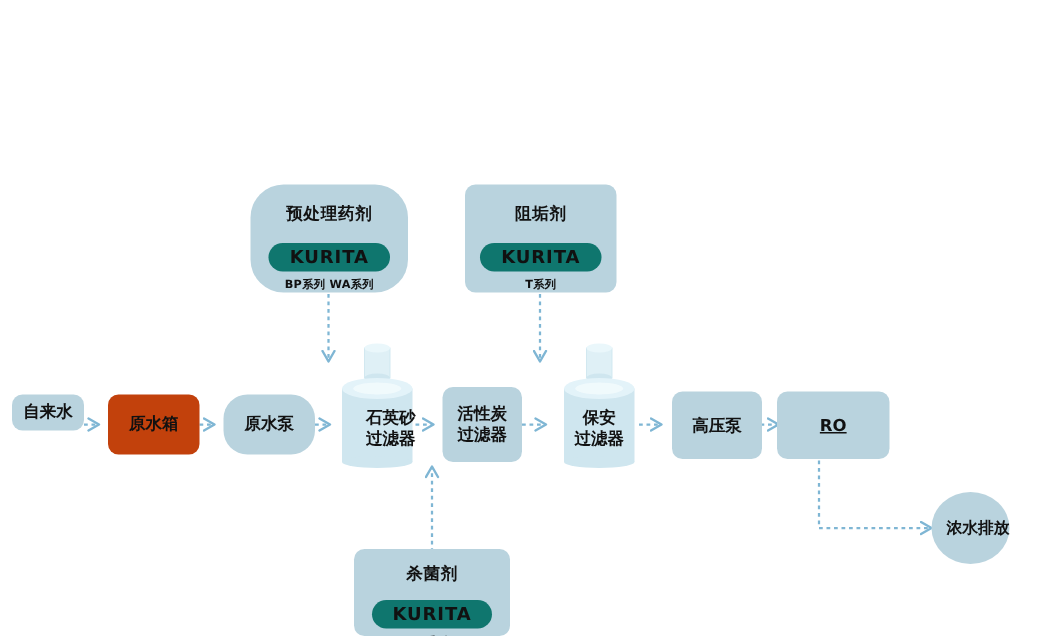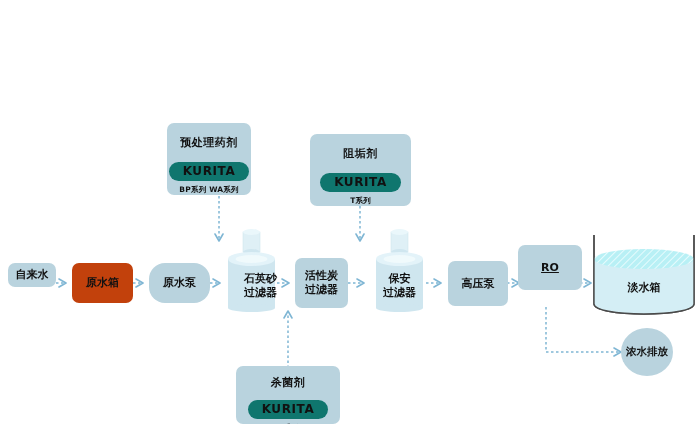--- a/index.html
+++ b/index.html
@@ -108,21 +108,21 @@
     color: #111111;
     z-index: 5;
   }
   
   .circle-node {
     position: absolute;
     border-radius: 50%;
     background: #b9d3de;
     display: flex;
     align-items: center;
-    justify-content: center;
+    justify-content: flex-end;
     font-size: 10.5px;
     font-weight: bold;
     color: #111111;
     z-index: 3;
   }
   svg.wires {
     position: absolute;
     left: 0;
     top: 0;
     width: 698px;
@@ -213,55 +213,36 @@
     <div class="cyl-label" style="top:44px;">
       <div>保安</div>
       <div>过滤器</div>
     </div>
   </div>
 
   <div class="node box" style="left:448px; top:261px; width:60px; height:45px;">
     <span>高压泵</span>
   </div>
 
-  <div class="node box" style="left:518px; top:245px; width:64px; height:45px;text-decoration:underline;">
+  <div class="node box" style="left:518px; top:261px; width:75px; height:45px;text-decoration:underline;">
     <span>RO</span>
   </div>
 
-  <div class="tank" style="left:592px; top:232px; width:104px; height:85px;">
-    <svg width="104" height="85" viewBox="0 0 104 85" xmlns="http://www.w3.org/2000/svg">
-      <defs>
-        <pattern id="hatch" width="5" height="5" patternTransform="rotate(45)" patternUnits="userSpaceOnUse">
-          <rect width="5" height="5" fill="#b8f0f5"></rect>
-          <line x1="0" y1="0" x2="0" y2="5" stroke="#e6fbfd" stroke-width="2"></line>
-        </pattern>
-      </defs>
-
-      <path d="M2,3 L2,72 C2,78 24,82 52,82 C80,82 102,78 102,72 L102,3" fill="#ffffff" stroke="#4a4a4a" stroke-width="1.4"></path>
-
-      <path d="M2,27 L2,72 C2,78 24,82 52,82 C80,82 102,78 102,72 L102,27 Z" fill="#d4eef5" stroke="none"></path>
-
-      <ellipse cx="52" cy="27" rx="50" ry="10" fill="url(#hatch)"></ellipse>
-
-      <path d="M2,3 L2,72 C2,78 24,82 52,82 C80,82 102,78 102,72 L102,3" fill="none" stroke="#4a4a4a" stroke-width="1.4"></path>
-    </svg>
-    <div class="tank-label" style="top:48px;">淡水箱</div>
-  </div>
 
   <div class="circle-node" style="left:621px; top:328px; width:52px; height:48px;">
     <span>浓水排放</span>
   </div>
 
-  <div class="chem" style="left:167px; top:123px; width:84px; height:72px;">
+  <div class="chem" style="left:167px; top:123px; width:105px; height:72px;border-radius:22px;">
     <div class="chem-title">预处理药剂</div>
     <div class="chem-pill">KURITA</div>
     <div class="chem-series">BP系列  WA系列</div>
   </div>
 
-  <div class="chem" style="left:310px; top:134px; width:101px; height:72px;">
+  <div class="chem" style="left:310px; top:123px; width:101px; height:72px;">
     <div class="chem-title">阻垢剂</div>
     <div class="chem-pill">KURITA</div>
     <div class="chem-series">T系列</div>
   </div>
 
   <div class="chem" style="left:236px; top:366px; width:104px; height:58px;">
     <div class="chem-title" style="margin-top:9px;">杀菌剂</div>
     <div class="chem-pill" style="margin-top:10px;">KURITA</div>
     <div class="chem-series">F系列</div>
   </div>

